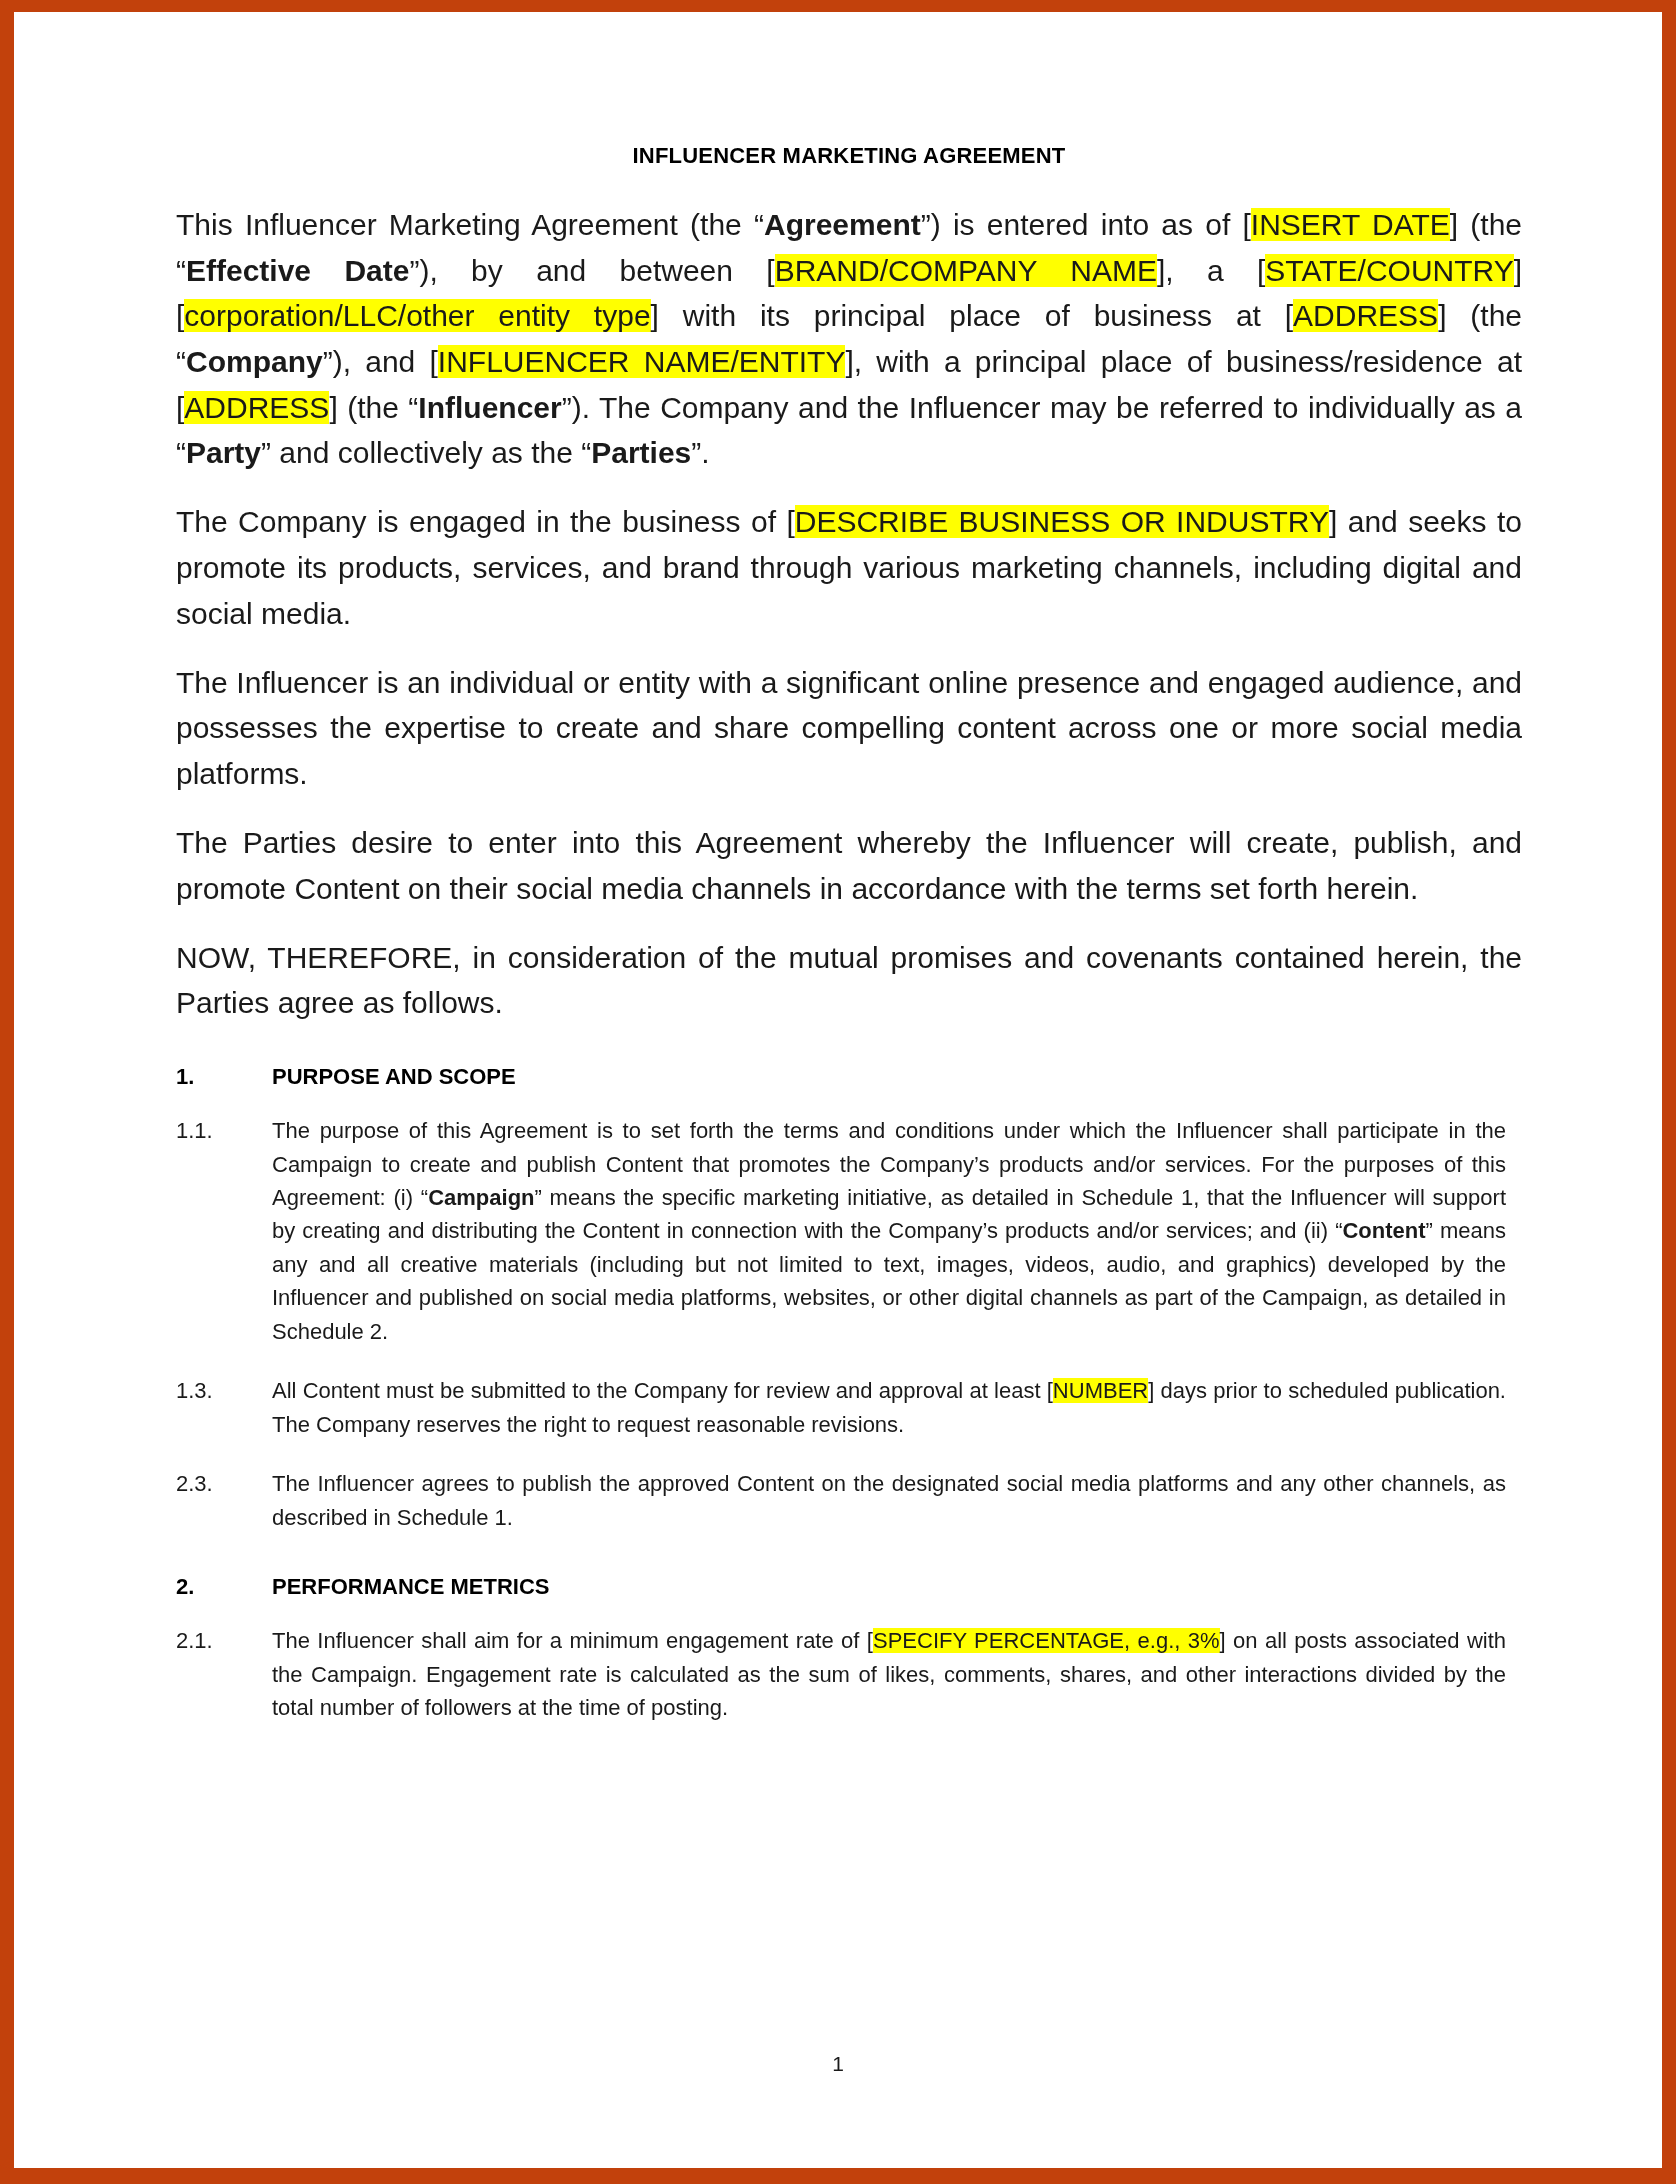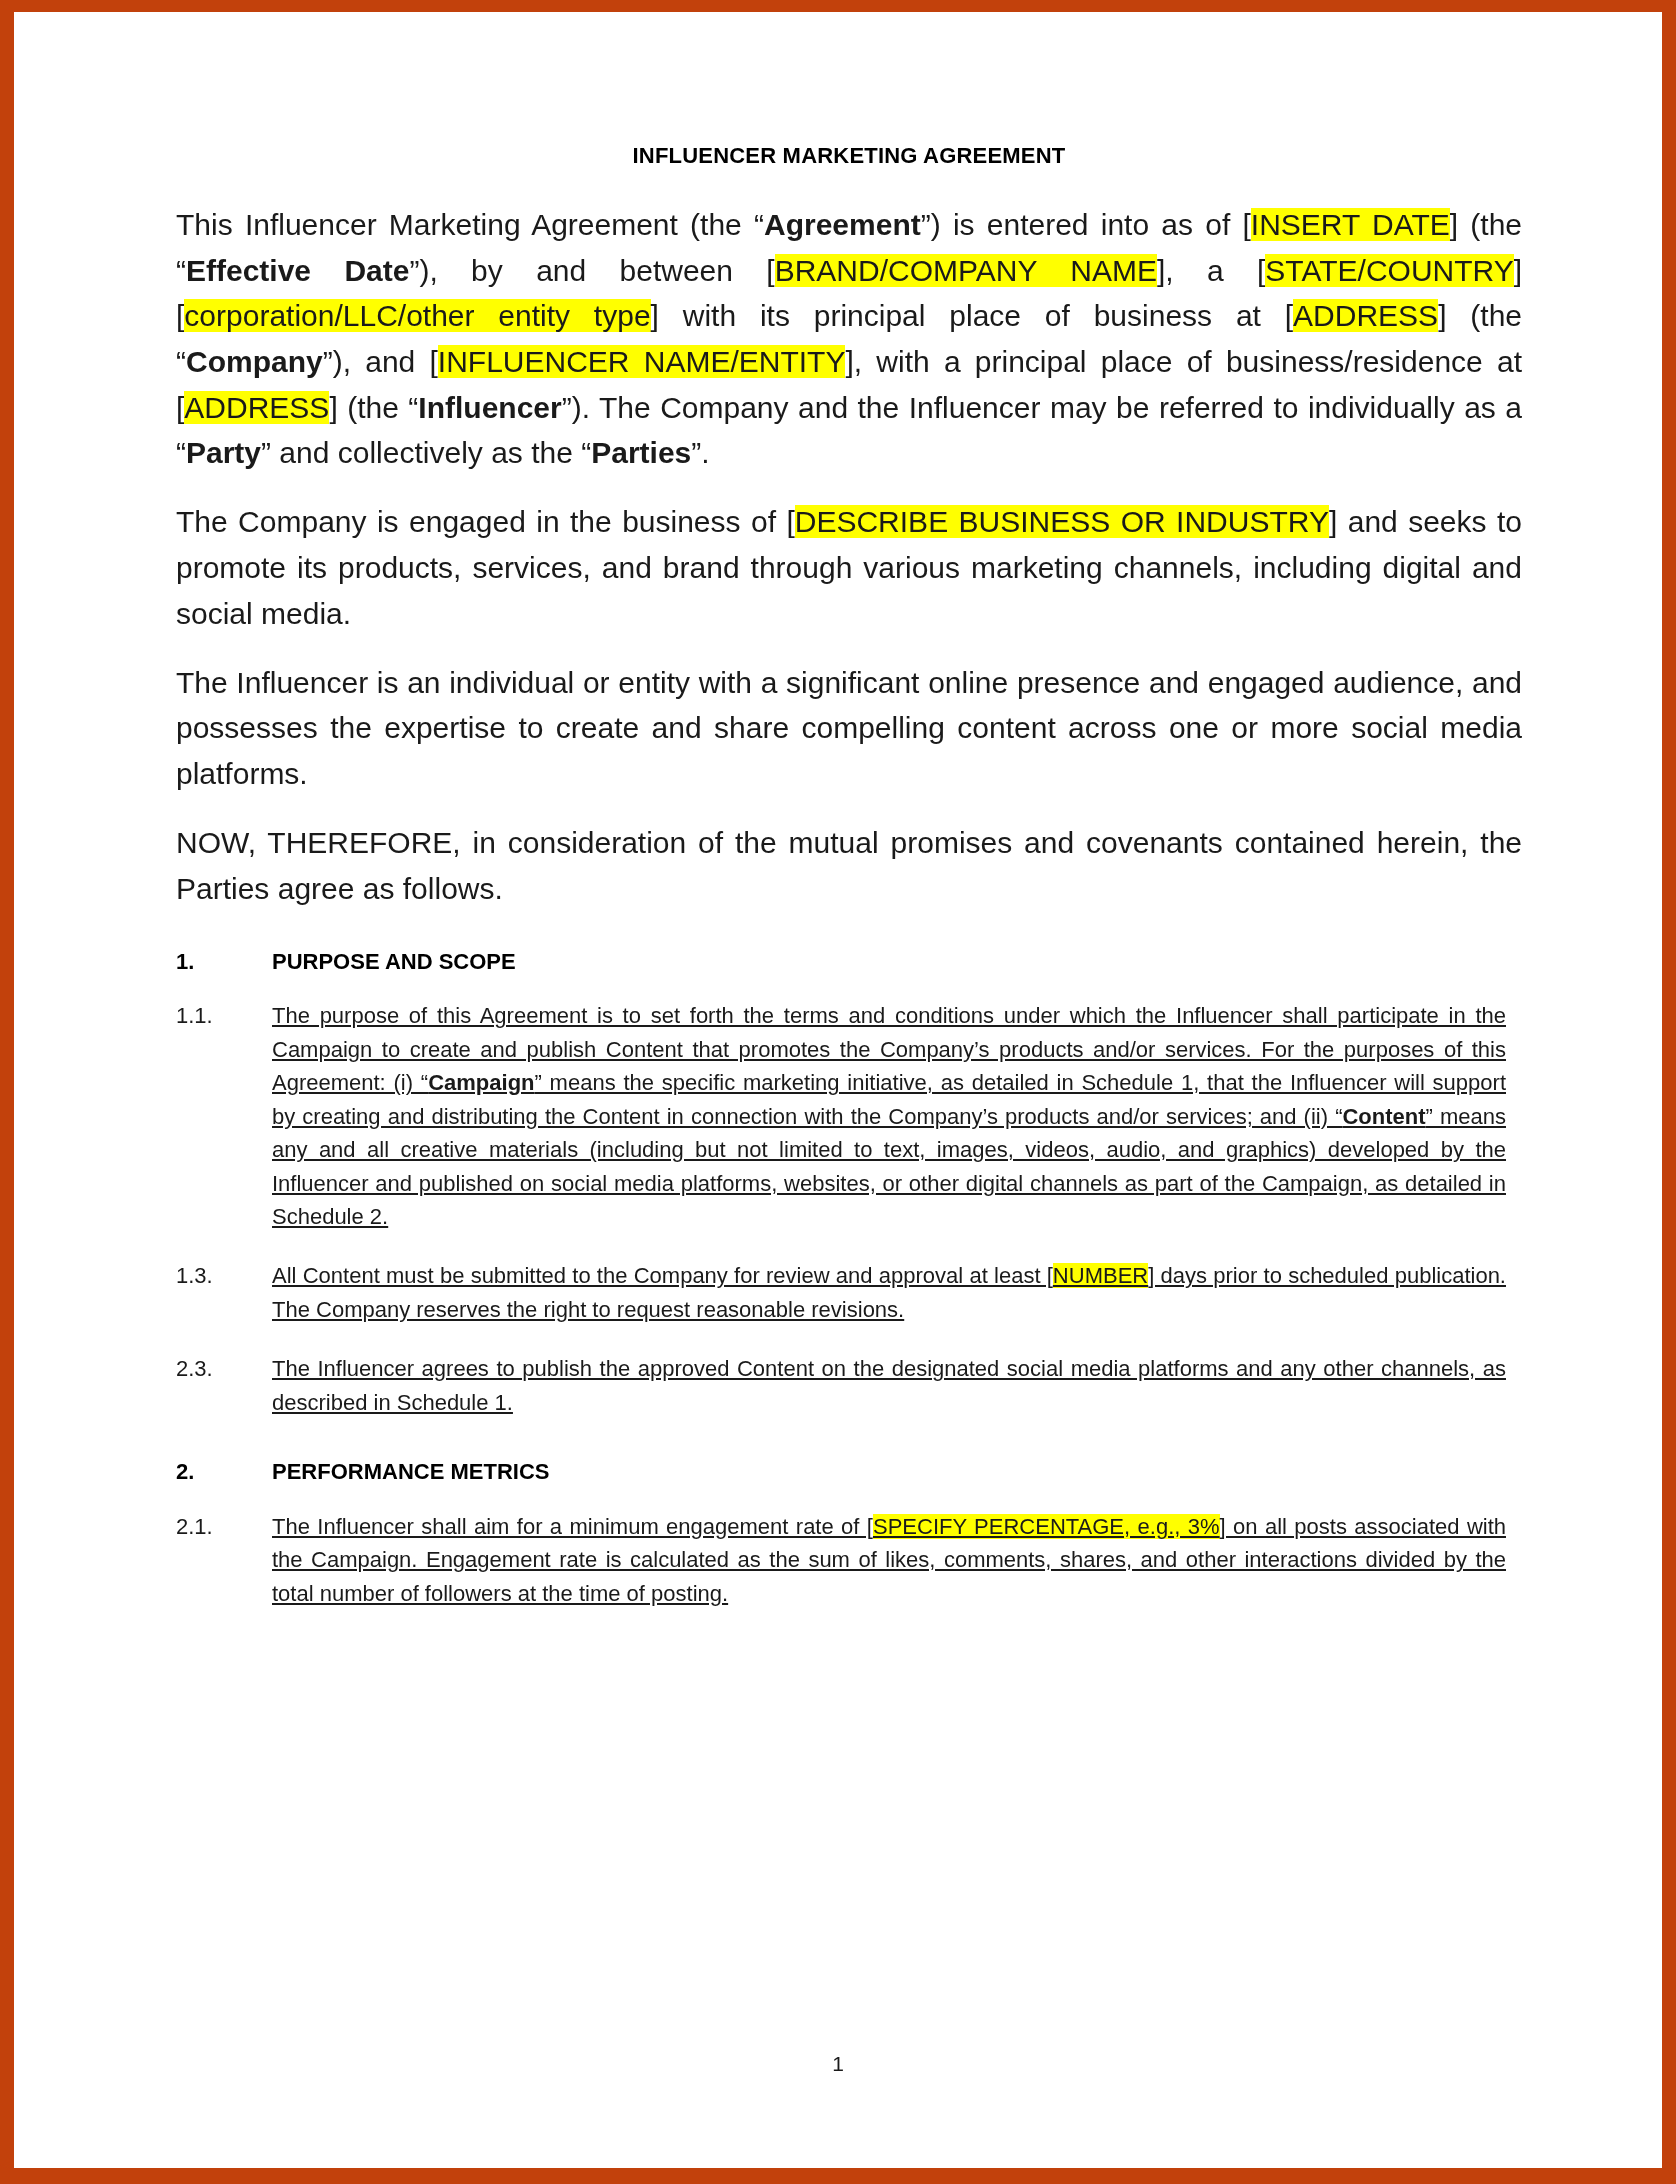--- a/index.html
+++ b/index.html
@@ -65,21 +65,20 @@
   }
   .clause .num {
     width: 96px;
     flex: 0 0 96px;
     line-height: 1.52;
   }
   .clause .body {
     flex: 1 1 auto;
     line-height: 1.52;
     text-align: justify;
-    text-decoration: underline;
   }
   .section-gap { height: 14px; }
   .page-number {
     position: absolute;
     left: 0;
     right: 0;
     bottom: 92px;
     text-align: center;
     font-size: 21px;
     color: #1a1a1a;
@@ -92,20 +91,21 @@
   <div class="page">
 
     <div class="doc-title">INFLUENCER MARKETING AGREEMENT</div>
 
     <p class="para"><span>This Influencer Marketing Agreement (the “</span><b>Agreement</b><span>”) is entered into as of [</span><span class="hl">INSERT DATE</span><span>] (the “</span><b>Effective Date</b><span>”), by and between [</span><span class="hl">BRAND/COMPANY NAME</span><span>], a [</span><span class="hl">STATE/COUNTRY</span><span>] [</span><span class="hl">corporation/LLC/other entity type</span><span>] with its principal place of business at [</span><span class="hl">ADDRESS</span><span>] (the “</span><b>Company</b><span>”), and [</span><span class="hl">INFLUENCER NAME/ENTITY</span><span>], with a principal place of business/residence at [</span><span class="hl">ADDRESS</span><span>] (the “</span><b>Influencer</b><span>”). The Company and the Influencer may be referred to individually as a “</span><b>Party</b><span>” and collectively as the “</span><b>Parties</b><span>”.</span></p>
 
     <p class="para"><span>The Company is engaged in the business of [</span><span class="hl">DESCRIBE BUSINESS OR INDUSTRY</span><span>] and seeks to promote its products, services, and brand through various marketing channels, including digital and social media.</span></p>
 
     <p class="para">The Influencer is an individual or entity with a significant online presence and engaged audience, and possesses the expertise to create and share compelling content across one or more social media platforms.</p>
 
+    <p class="para">The Parties desire to enter into this Agreement whereby the Influencer will create, publish, and promote Content on their social media channels in accordance with the terms set forth herein.</p>
 
     <p class="para">NOW, THEREFORE, in consideration of the mutual promises and covenants contained herein, the Parties agree as follows.</p>
 
     <div class="section-gap"></div>
 
     <div class="clause-head">
       <span class="num">1.</span>
       <span>PURPOSE AND SCOPE</span>
     </div>
 

